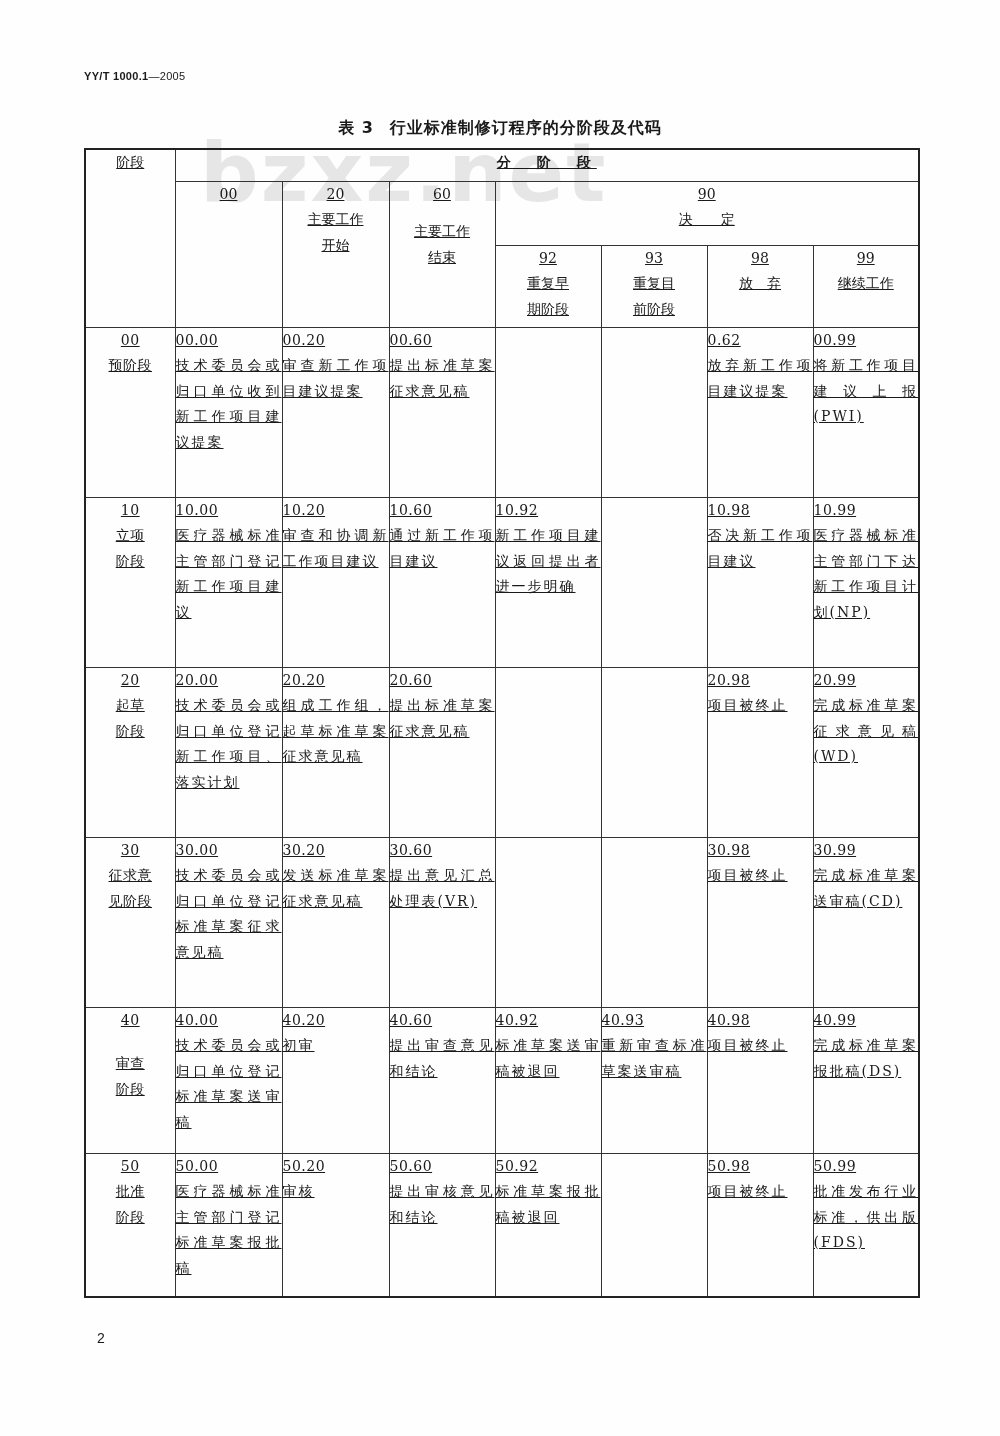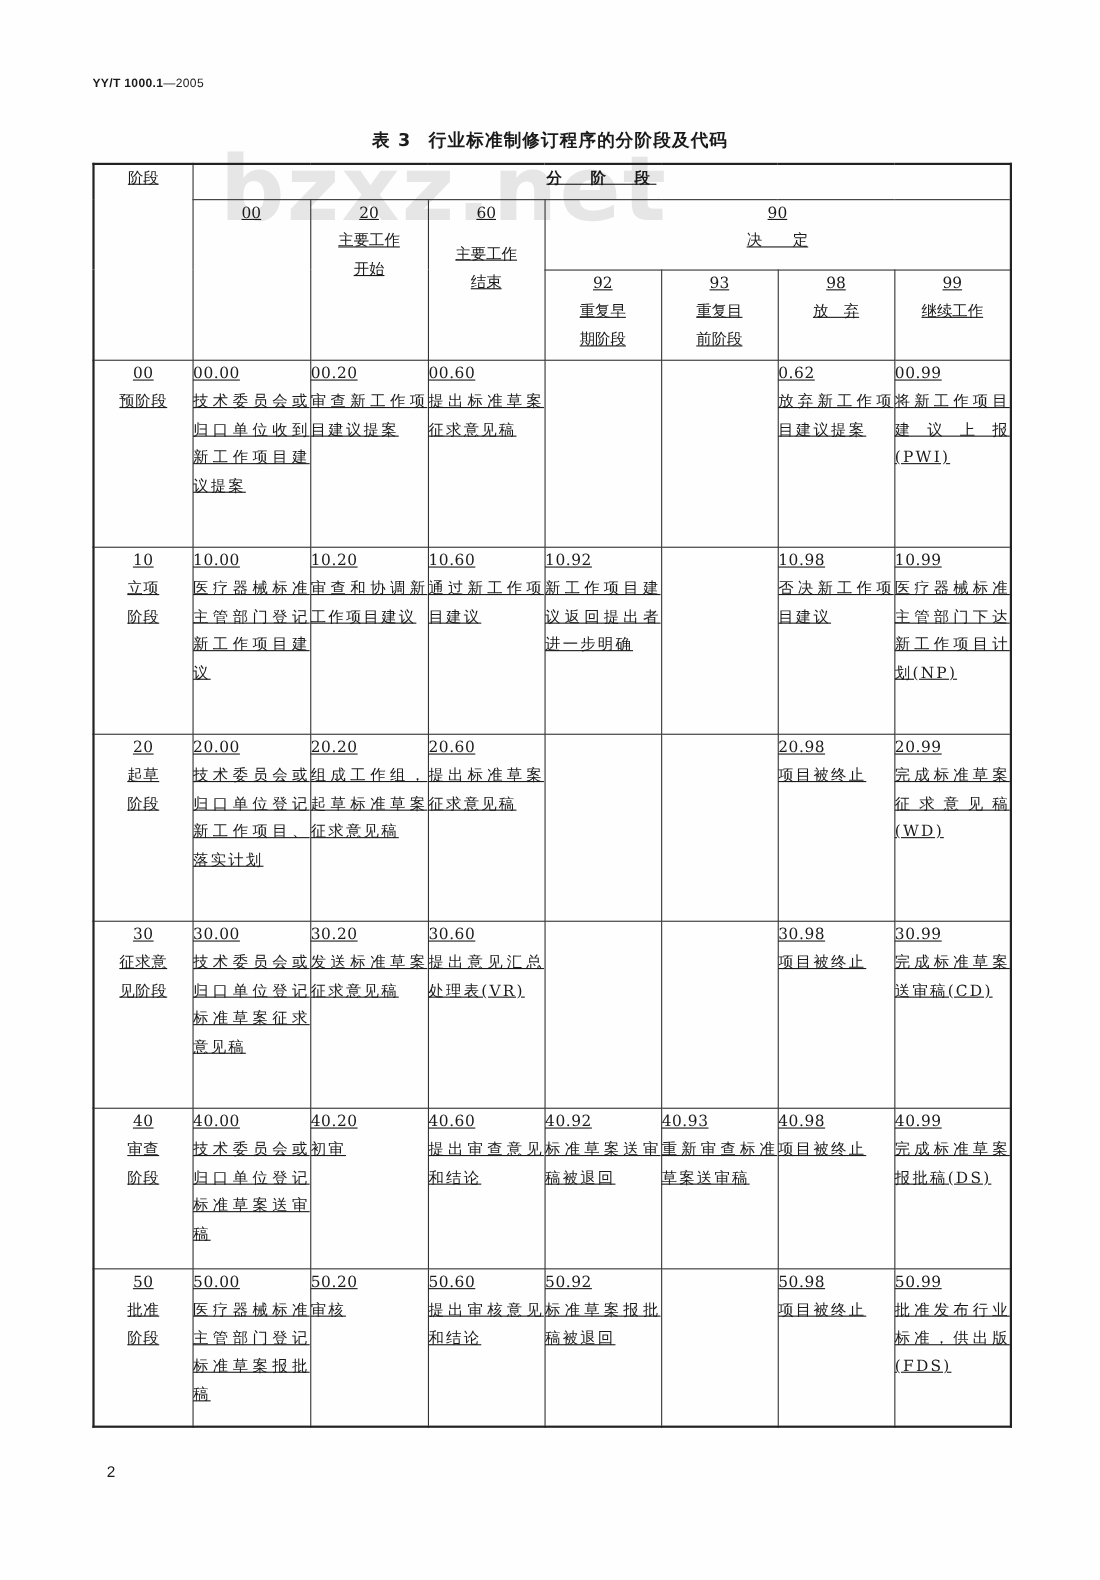--- a/index.html
+++ b/index.html
@@ -142,21 +142,21 @@
       <td class="cell"><span class="code">30.60</span><span>提出意见汇总处理表(VR)</span></td>
       <td class="cell"><span class="code"></span><span></span></td>
       <td class="cell"><span class="code"></span><span></span></td>
       <td class="cell"><span class="code">30.98</span><span>项目被终止</span></td>
       <td class="cell"><span class="code">30.99</span><span>完成标准草案送审稿(CD)</span></td>
     </tr>
 
     <tr class="row-c">
       <td class="stage">
             <div>40</div>
-            <div style="width:2.2em;margin:0 auto">审查阶段</div>
+            <div style="width:2.2em;margin:18px auto">审查阶段</div>
           </td>
       <td class="cell"><span class="code">40.00</span><span>技术委员会或归口单位登记标准草案送审稿</span></td>
       <td class="cell"><span class="code">40.20</span><span>初审</span></td>
       <td class="cell"><span class="code">40.60</span><span>提出审查意见和结论</span></td>
       <td class="cell"><span class="code">40.92</span><span>标准草案送审稿被退回</span></td>
       <td class="cell"><span class="code">40.93</span><span>重新审查标准草案送审稿</span></td>
       <td class="cell"><span class="code">40.98</span><span>项目被终止</span></td>
       <td class="cell"><span class="code">40.99</span><span>完成标准草案报批稿(DS)</span></td>
     </tr>
 

